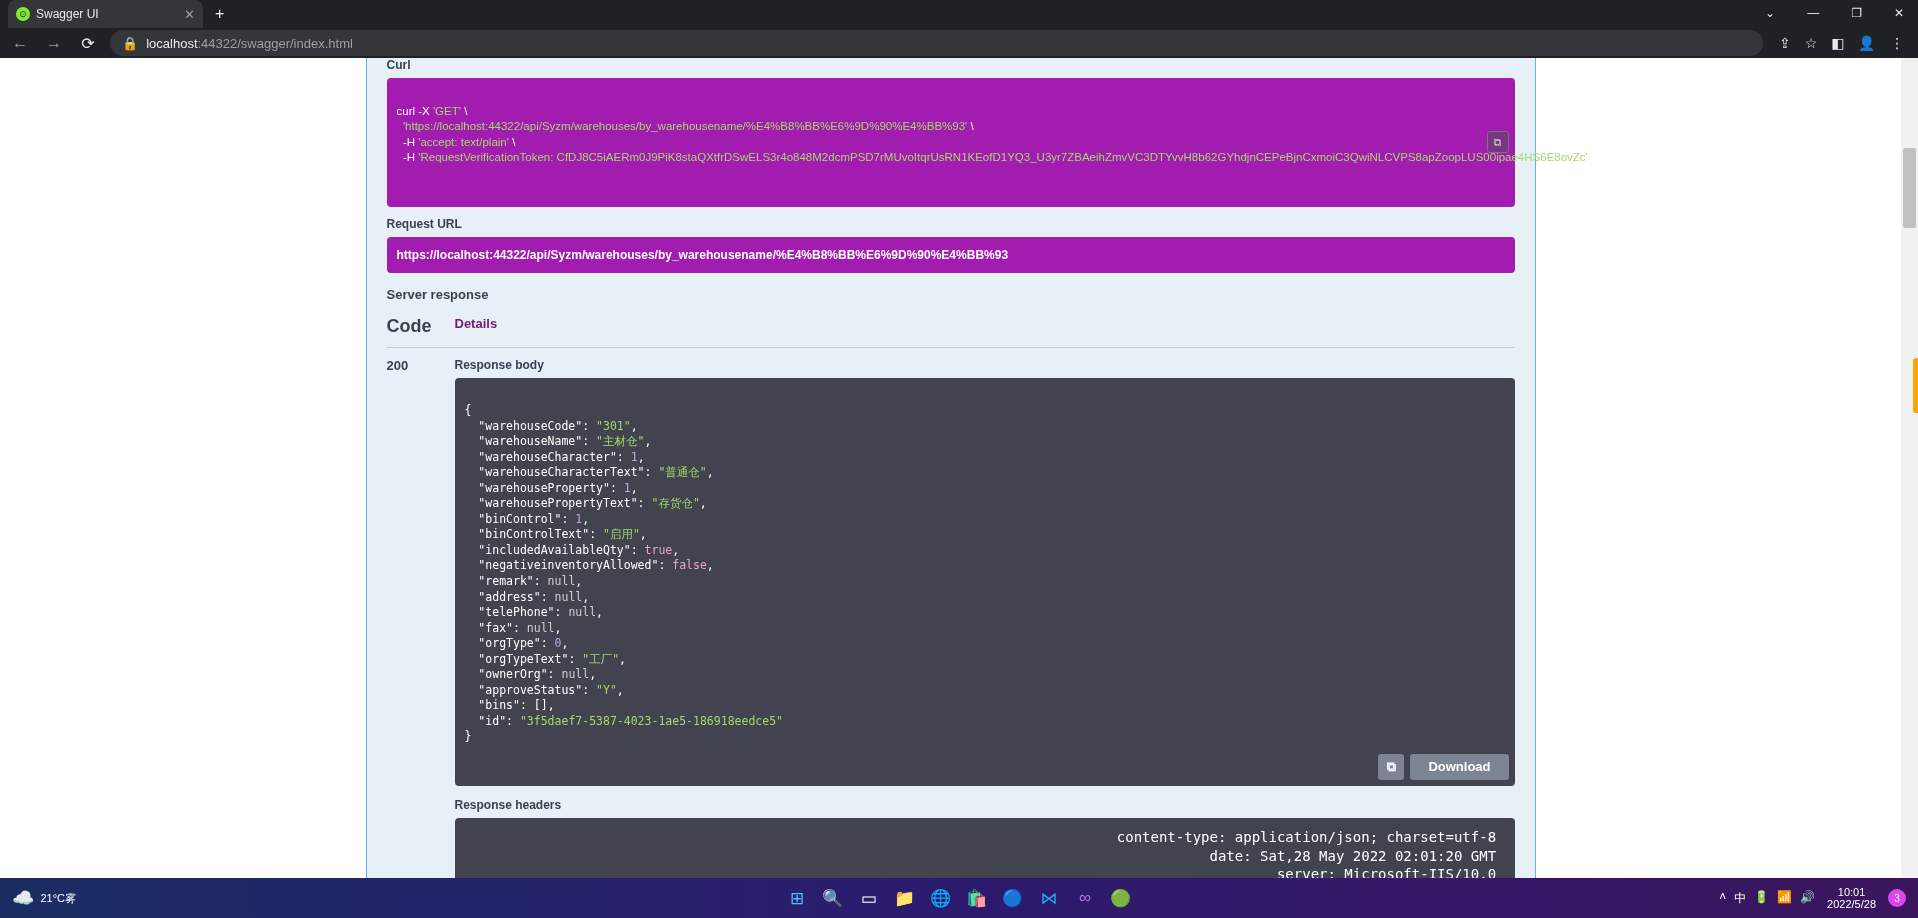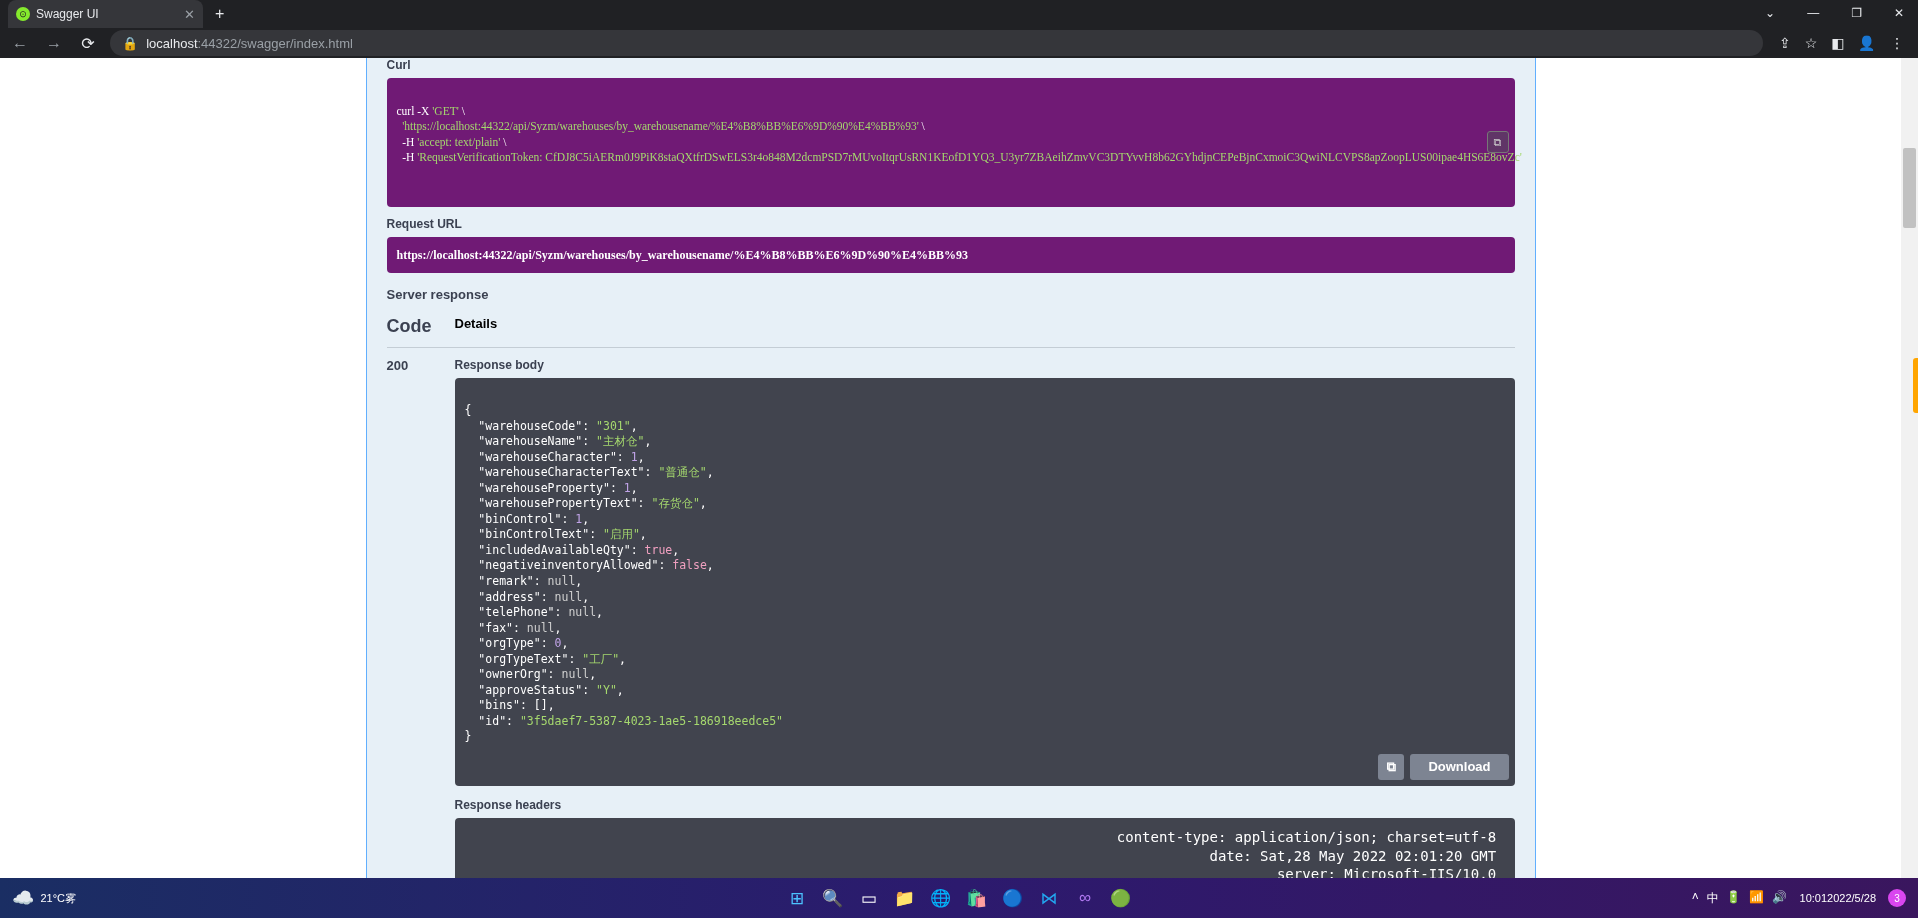--- a/index.html
+++ b/index.html
@@ -126,24 +126,24 @@
       padding: 0 20px 10px;
     }
     .section-lbl {
       color: #3b4151;
       font-size: 12px;
       font-weight: 700;
       font-family: sans-serif;
       margin: 10px 0 6px;
     }
     .code-block {
-      background: #701a75;
+      background: #a21caf;
       border-radius: 4px;
       padding: 10px;
-      font-family: Liberation Serif, serif;
+      font-family: Liberation Sans, sans-serif;
       font-size: 11.5px;
       color: #fff;
       position: relative;
       line-height: 1.35;
       white-space: pre;
     }
     .curl-block .c1 { color: #fff; }
     .curl-block .s { color: #a5d86e; }
     .copy-btn {
       position: absolute;
@@ -165,21 +165,21 @@
       font-weight: 600;
       font-size: 12px;
     }
     .resp-table-hdr {
       display: flex;
       border-bottom: 1px solid rgba(59,65,81,0.2);
       padding: 8px 0 10px 0;
       margin-top: 6px;
     }
     .col-code { width: 68px; color:#3b4151; font-size:18px; font-weight:700; }
-    .col-details { color:#000000; font-size:13px; font-weight:700; }
+    .col-details { color:#701a75; font-size:13px; font-weight:700; }
     .resp-row {
       display: flex;
       padding: 10px 0 0;
       align-items: flex-start;
     }
     .resp-code { width: 68px; color:#3b4151; font-size:13px; font-weight:600; }
     .resp-details { flex: 1; }
     .sub-hdr {
       color:#3b4151; font-size:12px; font-weight:700; margin: 0 0 6px;
     }
@@ -231,21 +231,21 @@
       display:flex; gap:6px; align-items:center;
     }
     .task-icon {
       width:30px; height:30px; border-radius:4px;
       display:flex; align-items:center; justify-content:center; font-size:17px;
     }
     .tray {
       margin-left:auto; display:flex; align-items:center; gap:12px; padding-right:12px;
     }
     .tray-icons { display:flex; gap:8px; font-size:12px; }
-    .clock { display:flex; align-items:flex-start; line-height:1.1; font-size:11px; }
+    .clock { display:flex; flex-direction:column; align-items:center; line-height:1.1; font-size:11px; }
     .notif-badge {
       background:#d946ef; width:18px; height:18px; border-radius:50%;
       display:flex; align-items:center; justify-content:center; font-size:10px;
     }
   </style>
 </head>
 <body>
 
 <div class="browser-chrome">
   <div class="tab-bar">

